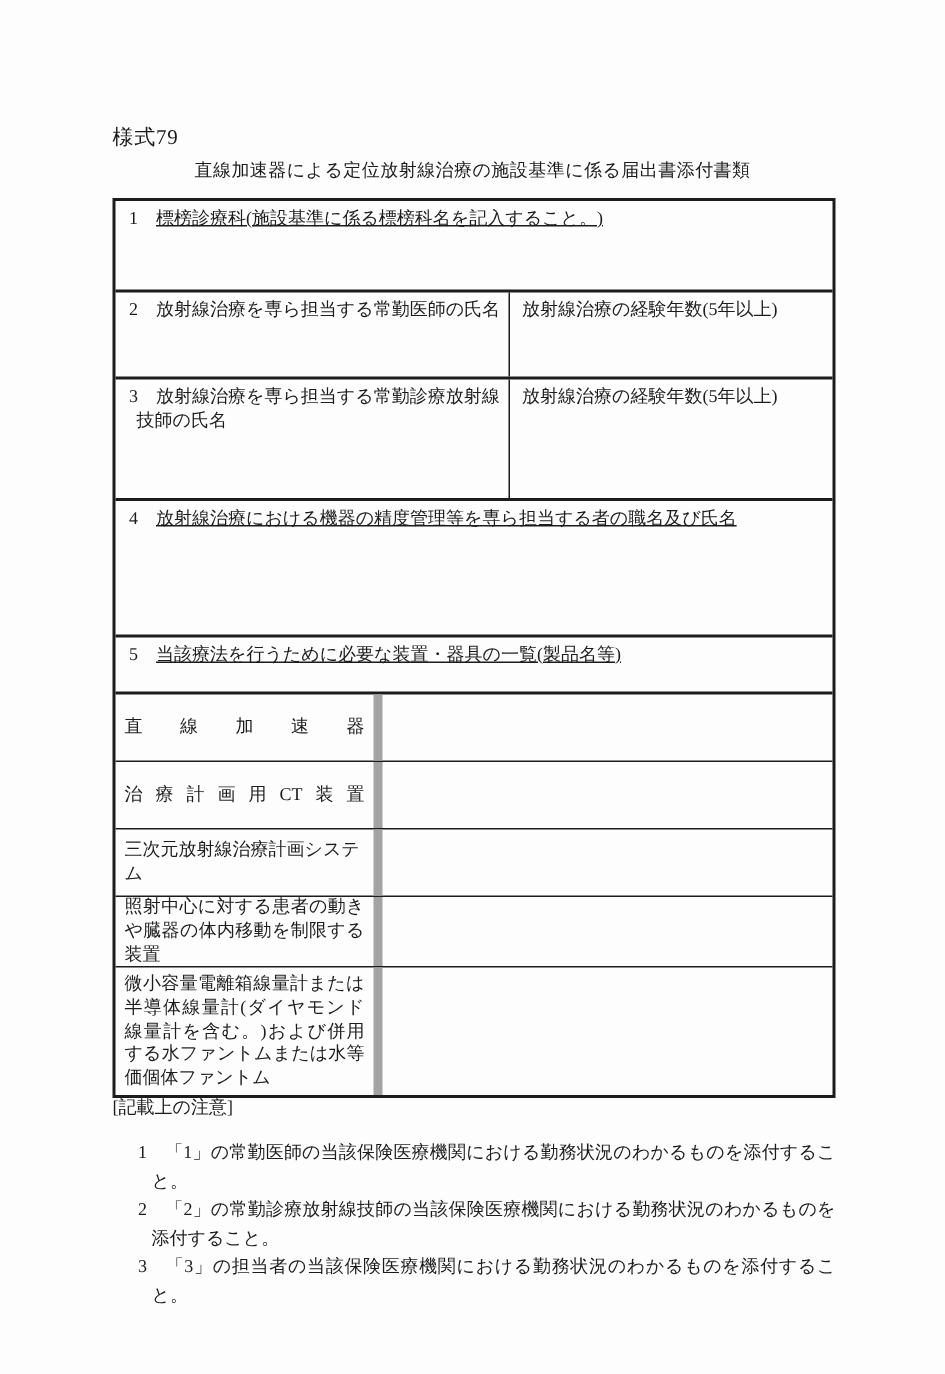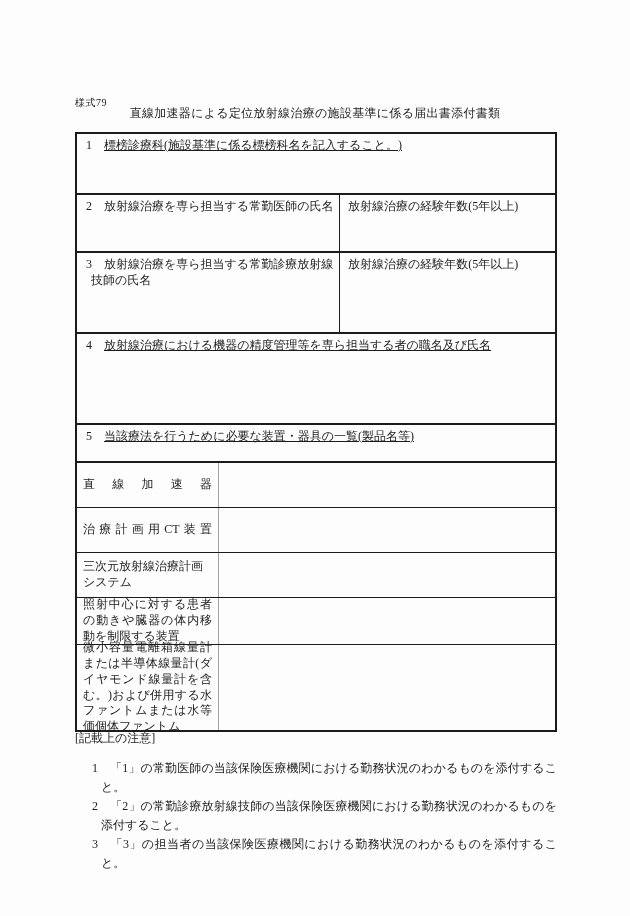--- a/index.html
+++ b/index.html
@@ -11,22 +11,22 @@
     margin: 0 auto;
     background: #fdfdfd;
     color: #1c1c1c;
     font-family: "Liberation Serif", "DejaVu Serif", serif;
     font-size: 12px;
     overflow: hidden;
   }
   .form-no {
     position: absolute;
     left: 75px;
-    top: 96px;
-    font-size: 10px;
+    top: 83px;
+    font-size: 14px;
     letter-spacing: 0.5px;
   }
   .doc-title {
     position: absolute;
     left: 0;
     top: 105px;
     width: 630px;
     text-align: center;
     font-size: 12px;
     letter-spacing: 0.3px;
@@ -64,21 +64,21 @@
     padding-left: 14px; 
   }
   .label-cell .num {
     display: inline-block;
     width: 6px;
     margin-right: 12px;
     text-indent: 0;
   }
   .full { flex: 1 1 auto; text-decoration: underline; }
   .w-main-left { width: 263px; border-right: 1px solid #1c1c1c; flex: 0 0 auto; }
-  .w-equip-left { width: 142px; border-right: 1px solid #a3a3a3; flex: 0 0 auto; }
+  .w-equip-left { width: 178px; border-right: 6px solid #a3a3a3; flex: 0 0 auto; }
   .right-cell { flex: 1 1 auto; padding: 3px 2px 3px 8px; line-height: 16px; }
   .value-cell { flex: 1 1 auto; }
   .equip-cell {
     display: flex;
     align-items: center;
     padding: 3px 6px;
     line-height: 15.8px;
   }
   .equip-cell .equip-text { display: block; width: 100%; }
   .just-dist .equip-text { text-align: justify; text-align-last: justify; }

